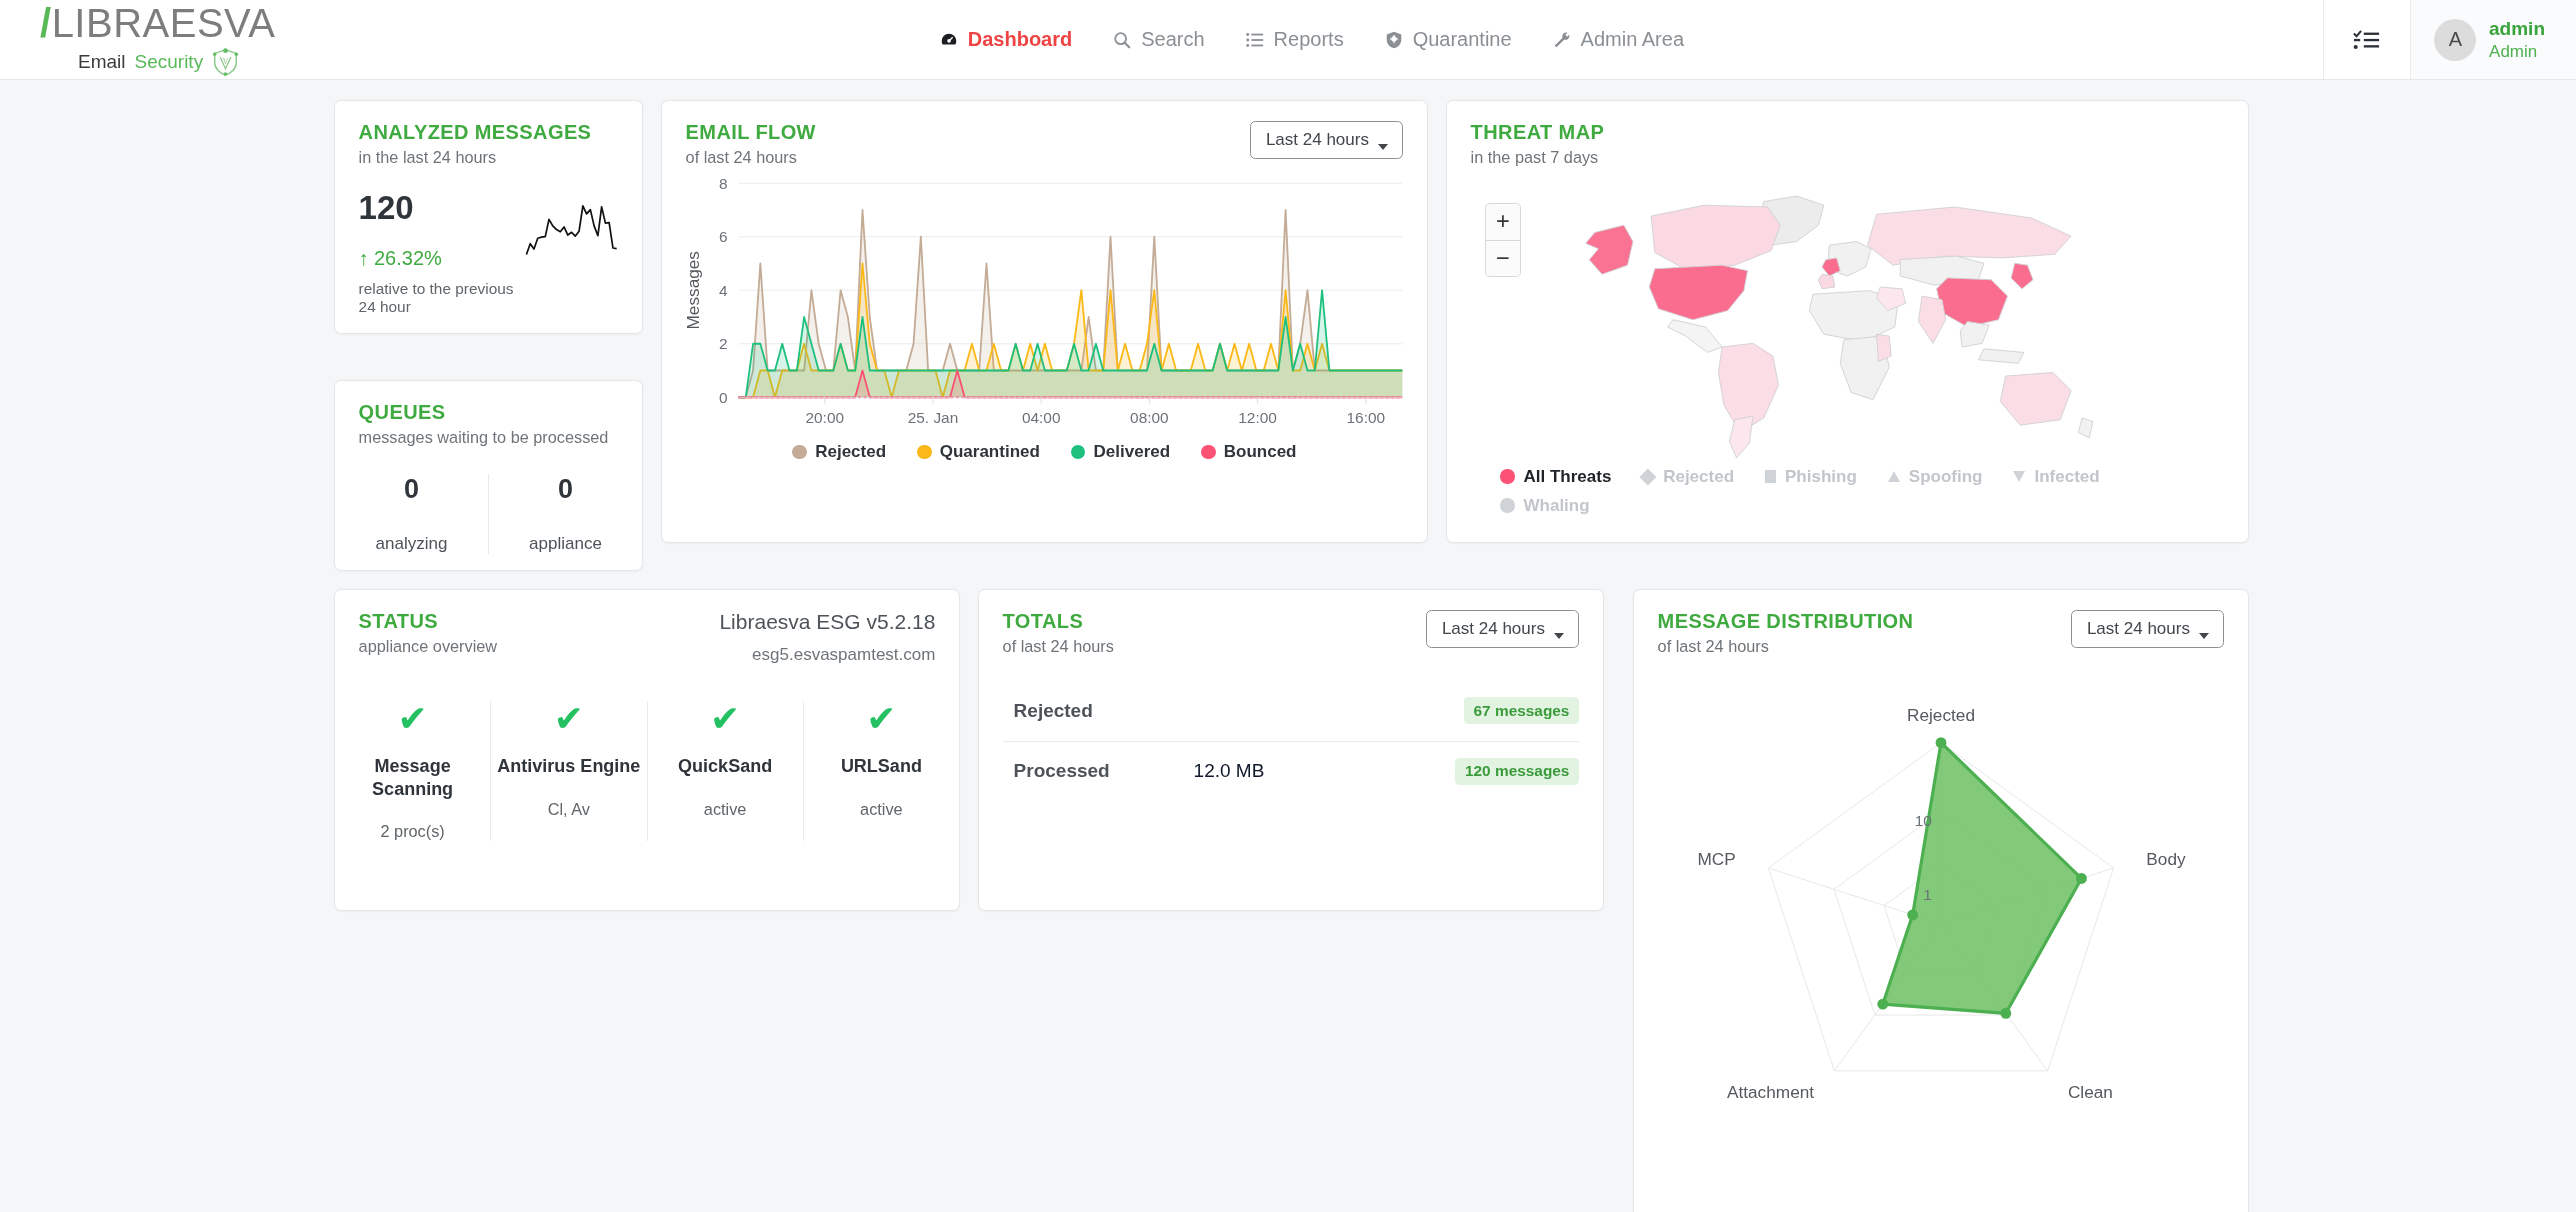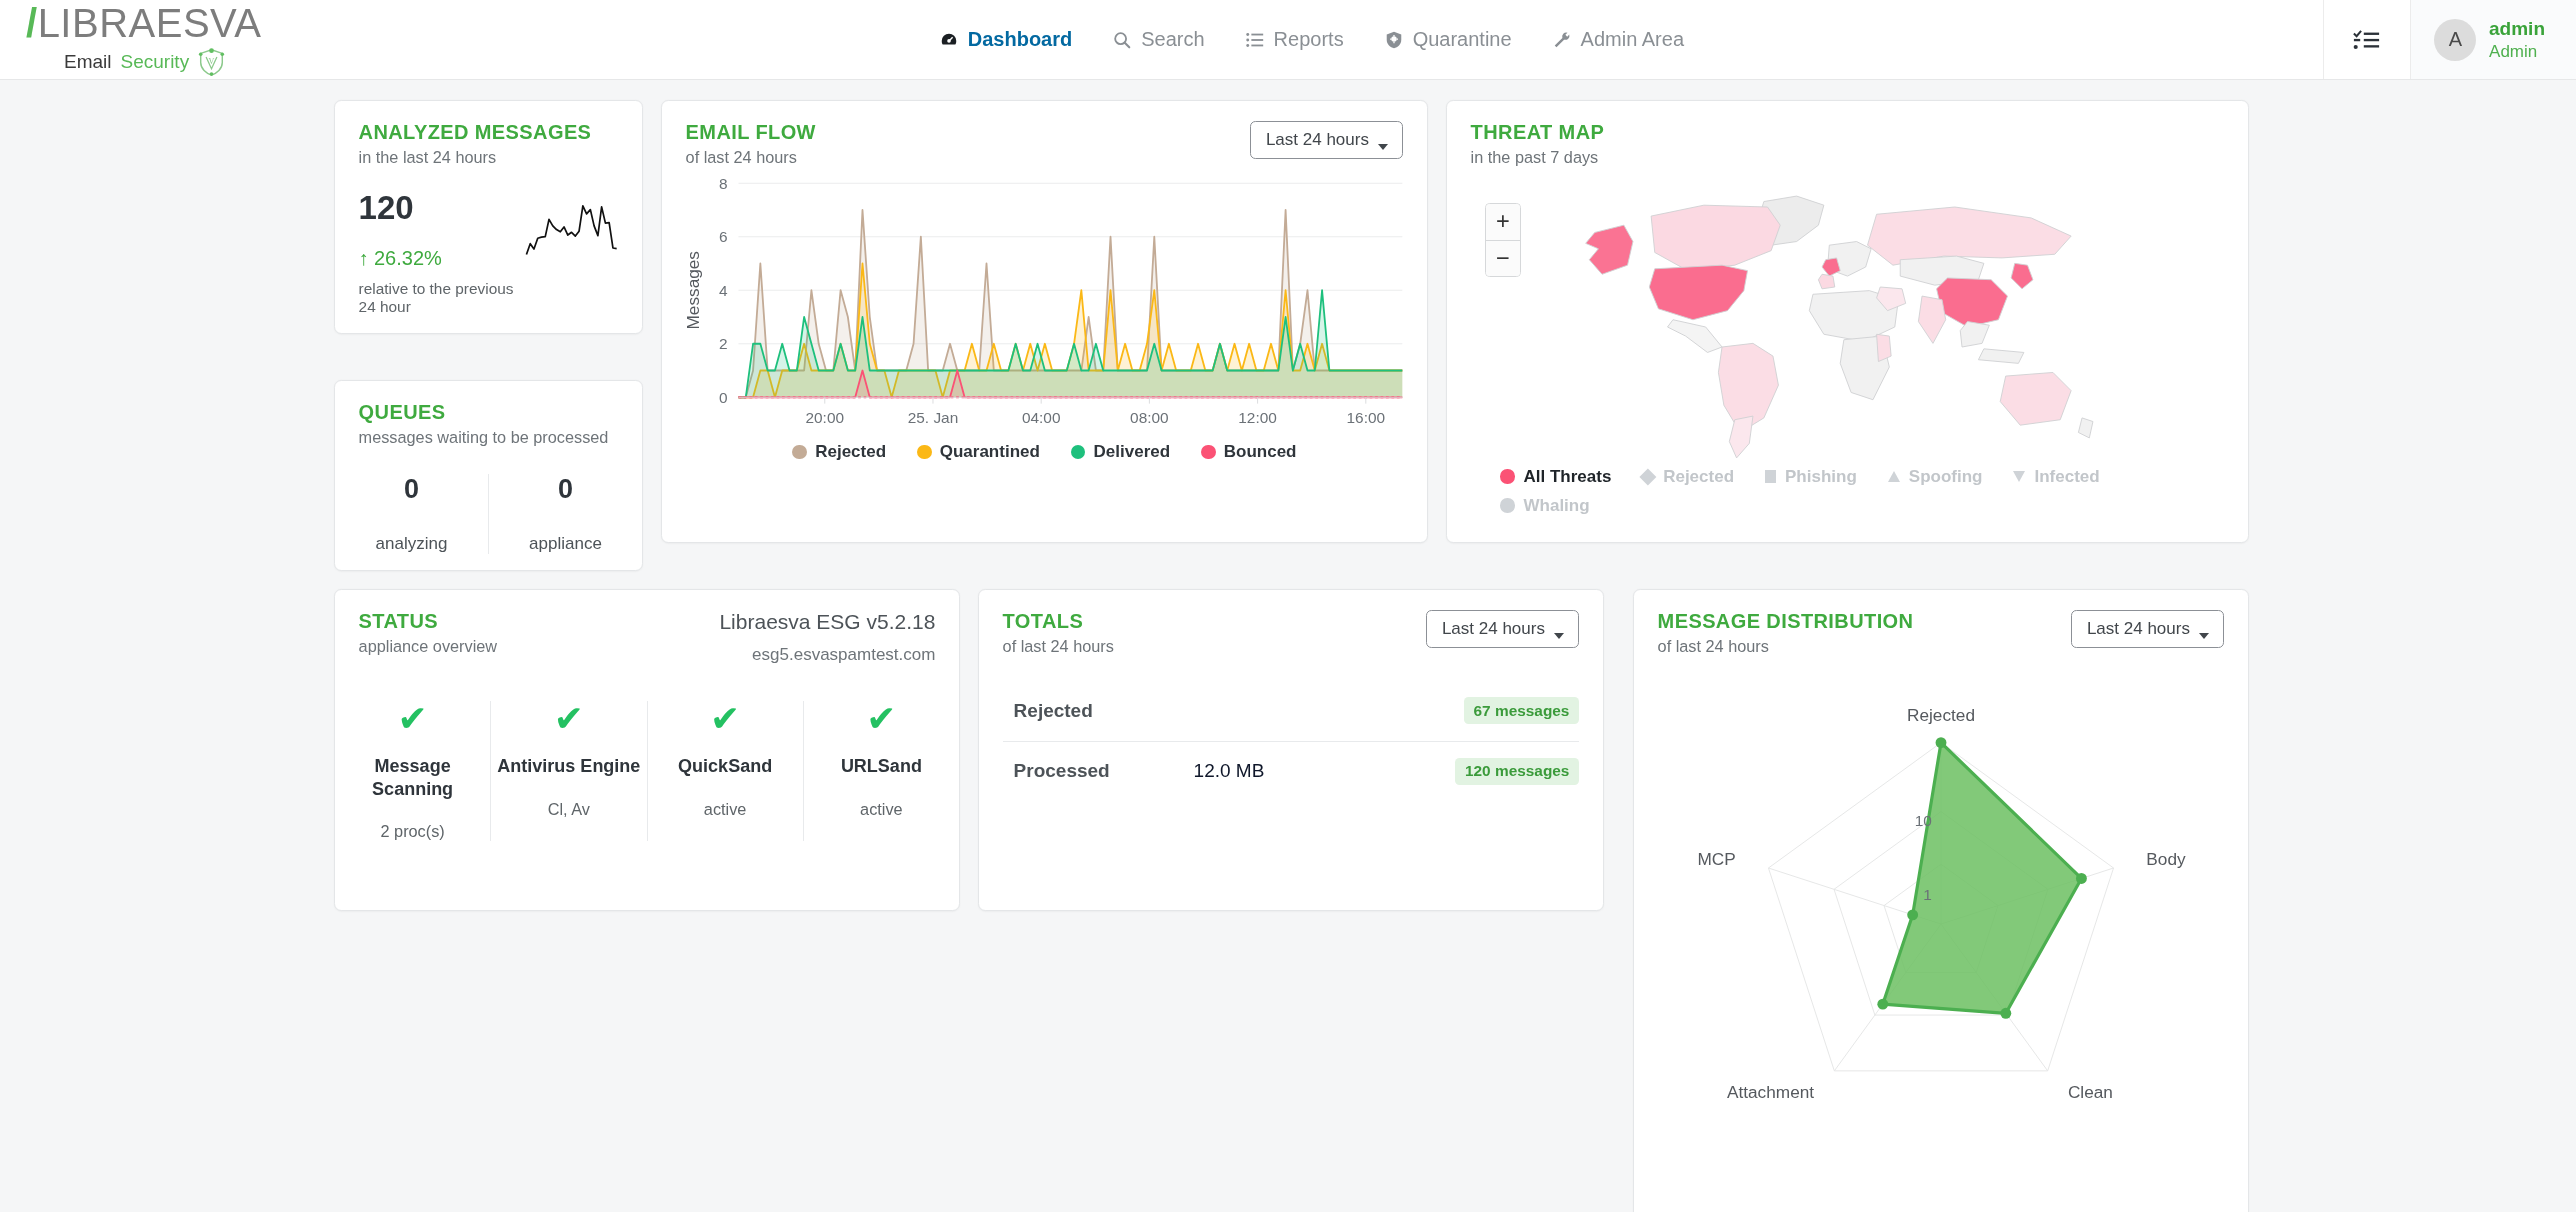--- a/index.html
+++ b/index.html
@@ -7,32 +7,32 @@
     width: 2576px; height: 1213px;
     background: #f5f6f7;
     font-family: "Liberation Sans", sans-serif;
     overflow: hidden;
   }
   
   .topbar {
     height: 80px; background: #fff; display: flex; align-items: stretch;
     border-bottom: 0.9px solid #e6e7e8; position: relative;
   }
-  .brand { width: 300px; display: flex; flex-direction: column; justify-content: center; padding-left: 26px; }
+  .brand { width: 300px; display: flex; flex-direction: column; justify-content: center; padding-left: 40px; }
   .brand-top { font-size: 40px; letter-spacing: 0.5px; line-height: 1; color: #7d7d7d; font-weight: 400; }
   .brand-slash { color: #58b957; font-weight: 600; }
   .brand-bottom { display: flex; align-items: center; gap: 9px; margin-top: 4.5px; padding-left: 38px; }
   .brand-email { font-size: 19px; color: #3b3b3b; }
   .brand-security { font-size: 19px; color: #58b957; }
   .shield-logo { width: 27px; height: 29px; }
   .nav-center {
     flex: 1; display: flex; align-items: center; justify-content: center; gap: 40px;
   }
   .nav-item { display: flex; align-items: center; gap: 9px; font-size: 20px; color: #8a8f94; cursor: pointer; }
-  .nav-item.active { color: #0369a1; font-weight: bold; }
+  .nav-item.active { color: #ef4444; font-weight: bold; }
   .nav-ico { display:inline-flex; align-items:center; justify-content:center; width: 20px; height: 20px; }
   .nav-right { display: flex; align-items: center; }
   .nav-listbtn { width: 87px; display:flex; align-items:center; justify-content:center; height: 100%; border-left: 0.9px solid #ececec;}
   .user-box { display: flex; align-items: center; gap: 12.7px; background: #fafbfc; height: 100%; padding: 0 31px 0 23.6px; border-left: 0.9px solid #ececec; }
   .avatar { width: 42px; height: 42px; border-radius: 50%; background: #dcdcdc; color: #4a4a4a;
             display:flex; align-items:center; justify-content:center; font-size: 20px; }
   .user-lines { display: flex; flex-direction: column; line-height: 1.25; }
   .user-name { font-size: 19px; color: #3aa33a; font-weight: bold; }
   .user-role { font-size: 17px; color: #4fb04f; }
 

